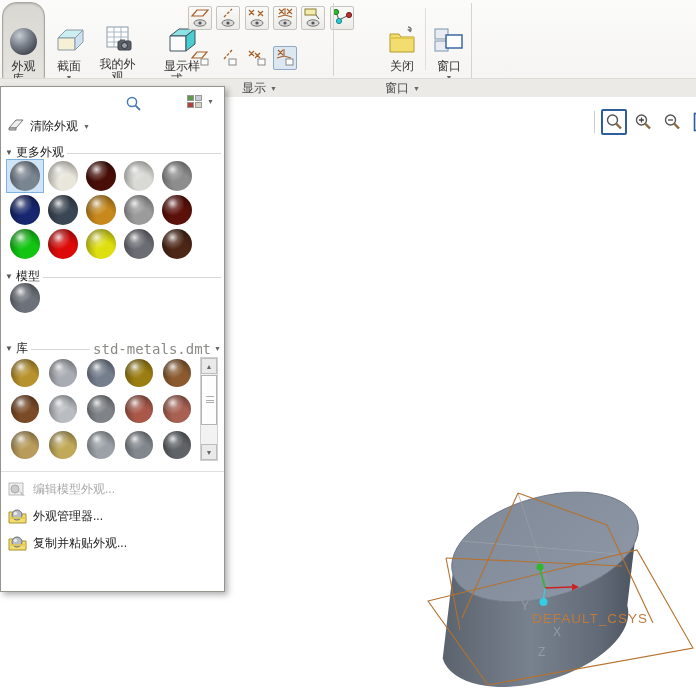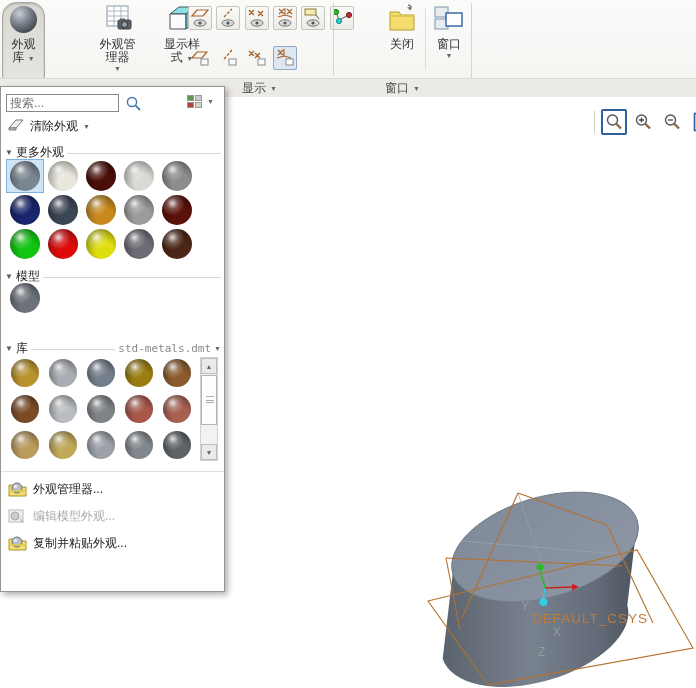--- a/index.html
+++ b/index.html
@@ -11,21 +11,21 @@
   .ribbon { position:absolute; left:0; top:0; width:696px; height:97px;
             background:linear-gradient(#fbfbfa,#f4f3f0); border-bottom:1px solid #c9c7c2; }
   .group-strip { position:absolute; left:0; top:78px; width:696px; height:19px;
                  background:#eceae6; border-top:1px solid #dddbd6; }
   .group-label { position:absolute; top:2px; height:15px; color:#4a4a4a; font-size:12px;
                  display:flex; align-items:center; gap:4px; justify-content:center; }
   .vsep { position:absolute; width:1px; background:#d6d4ce; }
   .caret { font-size:7px; color:#666; line-height:1; }
 
   .bigbtn { position:absolute; top:2px; height:88px; display:flex; flex-direction:column;
-            align-items:center; padding-top:0; border:1px solid transparent; border-radius:14px; }
+            align-items:center; padding-top:22px; border:1px solid transparent; border-radius:14px; }
   .bigbtn .blabel { text-align:center; line-height:13px; margin-top:3px; color:#333; }
   .bigbtn .caret { margin-top:1px; }
   .bigbtn.active { background:linear-gradient(#d9d7d2,#e8e6e1); border-color:#a9a7a1;
                    box-shadow:inset 0 1px 2px rgba(0,0,0,.18); }
   .bicon { width:34px; height:32px; display:flex; align-items:center; justify-content:center; }
 
   .ball { border-radius:50%; }
   .sphere-ico { width:27px; height:27px; border-radius:50%;
       background:radial-gradient(circle at 35% 28%, #c8cdd4 0%, #7c828c 40%, #373c44 85%); }
 
@@ -47,21 +47,21 @@
   .viewmode { position:absolute; left:186px; top:8px; width:15px; height:13px;
               display:grid; grid-template-columns:7px 7px; grid-template-rows:6px 6px; gap:1px; }
   .viewmode span { border:1px solid #999; }
   .vm-caret { position:absolute; left:206px; top:11px; }
 
   .clear-row { position:absolute; left:6px; top:29px; height:20px; display:flex;
                align-items:center; gap:5px; }
   .sec-hdr { position:absolute; left:4px; display:flex; align-items:center; width:216px; gap:3px; }
   .sec-hdr .hline { flex:1; border-top:1px solid #d9d7d3; margin-top:2px; }
   .sec-caret { font-size:8px; color:#555; }
-  .libfile { color:#8a8a86; font-family:"DejaVu Sans Mono",monospace; font-size:11px; }
+  .libfile { color:#8a8a86; font-family:"DejaVu Sans Mono",monospace; font-size:14px; }
 
   .grid { position:absolute; left:5px; width:194px; display:flex; flex-wrap:wrap; }
   .swatch { width:38px; height:34px; display:flex; align-items:center; justify-content:center;
             border:1px solid transparent; }
   .swatch.selected { background:#cfe5f7; border-color:#7fb2de; }
   .swatch .ball { width:30px; height:30px; }
   .grid.lib .swatch { height:36px; }
   .grid.lib .ball { width:28px; height:28px; }
 
   .scrollbar { position:absolute; left:199px; top:270px; width:18px; height:104px;
@@ -98,32 +98,43 @@
 
     <div class="bigbtn active" style="left:2px;width:43px;">
       <div class="bicon">
           <div class="sphere-ico"></div>
         </div>
       <div class="blabel"><span>外观</span><br>
         <span>库</span>
         <span class="caret">▼</span></div>
     </div>
 
+    <div class="bigbtn" style="left:47px;width:44px;">
+      <div class="bicon">
+        <svg width="34" height="30" viewBox="0 0 34 30">
+          <path d="M6 12 L14 4 L31 4 L23 12 Z" fill="#cdeef0" stroke="#8a9aa8" stroke-width="1"></path>
+          <path d="M6 12 L23 12 L23 24 L6 24 Z" fill="#f6f1d4" stroke="#8a9aa8" stroke-width="1"></path>
+          <path d="M23 12 L31 4 L31 16 L23 24 Z" fill="#cfe1f1" stroke="#8a9aa8" stroke-width="1"></path>
+        </svg>
+      </div>
+      <div class="blabel"><span>截面</span></div>
+      <span class="caret">▼</span>
+    </div>
 
     <div class="bigbtn" style="left:93px;width:49px;">
       <div class="bicon">
         <svg width="34" height="30" viewBox="0 0 34 30">
           <rect x="6" y="2" width="21" height="20" fill="#fff" stroke="#8a9aa8"></rect>
           <path d="M6 7 H27 M6 12 H27 M6 17 H27 M13 2 V22 M20 2 V22" stroke="#aab6c0" stroke-width="1" fill="none"></path>
           <rect x="17" y="16" width="13" height="9" rx="1.5" fill="#5a5f66" stroke="#3c4046"></rect>
           <circle cx="23.5" cy="20.5" r="3" fill="#9aa0a8" stroke="#2e3238"></circle>
           <rect x="19" y="14.5" width="5" height="2.5" fill="#5a5f66"></rect>
         </svg>
       </div>
-      <div class="blabel"><span>外观管理器</span></div>
+      <div class="blabel"><span>我的外观</span></div>
       <span class="caret">▼</span>
     </div>
 
     <div class="bigbtn" style="left:159px;width:46px;">
       <div class="bicon">
         <svg width="34" height="30" viewBox="0 0 34 30">
           <path d="M5 10 L14 3 L30 3 L21 10 Z" fill="#8fe2e4" stroke="#41525e"></path>
           <path d="M5 10 L21 10 L21 25 L5 25 Z" fill="#fbfbfb" stroke="#41525e"></path>
           <path d="M21 10 L30 3 L30 18 L21 25 Z" fill="#49cdd1" stroke="#41525e"></path>
         </svg>
@@ -245,21 +256,20 @@
       </div>
       <div class="group-label" style="left:334px;width:137px;">
         <span>窗口</span>
         <span class="caret">▼</span>
       </div>
     </div>
   </div>
 
   <div class="panel">
 
-    <input class="search-input" type="text" placeholder="搜索..." style="">
     <span class="mag">
       <svg width="17" height="17" viewBox="0 0 17 17">
         <circle cx="7" cy="7" r="4.6" fill="none" stroke="#4a7ab5" stroke-width="1.5"></circle>
         <path d="M10.4 10.4 L15 15" stroke="#4a7ab5" stroke-width="1.8"></path>
       </svg></span>
     <span class="viewmode">
       <span style="background:#5a9a4a"></span>
         <span style="background:#c9ccd4"></span>
       <span style="background:#b04038"></span>
         <span style="background:#d8d4c4"></span>
@@ -401,38 +411,38 @@
         </span>
       <span class="sb-thumb">
           <span class="sb-grip"></span>
         </span>
       <span class="sb-btn" style="bottom:0;">
           <span>▼</span>
         </span>
     </div>
 
     <div class="menu" style="border-top:1px solid #e0e0e0;padding-top:4px;">
+      <div class="mi disabled">
+        <span class="mico">
+          <svg width="19" height="17" viewBox="0 0 19 17">
+            <rect x="1" y="2" width="14" height="12" fill="#eee" stroke="#bbb"></rect>
+            <circle cx="7" cy="8" r="4" fill="#ccc" stroke="#aaa"></circle>
+            <path d="M11 9 L17 15 L13.5 14 Z" fill="#bbb"></path>
+          </svg></span>
+        <span>编辑模型外观...</span>
+      </div>
       <div class="mi">
         <span class="mico">
           <svg width="19" height="17" viewBox="0 0 19 17">
             <path d="M1 4 L7 4 L8.5 6 L18 6 L18 15 L1 15 Z" fill="#f2dd6e" stroke="#a8922e"></path>
             <circle cx="9" cy="7" r="5" fill="#b9bec6" stroke="#6b7078"></circle>
             <circle cx="7.4" cy="5.4" r="1.7" fill="#e8eaee"></circle>
             <path d="M1 10 L18 10" stroke="#e2c94e" stroke-width="1.6"></path>
           </svg></span>
         <span>外观管理器...</span>
-      </div>
-      <div class="mi disabled">
-        <span class="mico">
-          <svg width="19" height="17" viewBox="0 0 19 17">
-            <rect x="1" y="2" width="14" height="12" fill="#eee" stroke="#bbb"></rect>
-            <circle cx="7" cy="8" r="4" fill="#ccc" stroke="#aaa"></circle>
-            <path d="M11 9 L17 15 L13.5 14 Z" fill="#bbb"></path>
-          </svg></span>
-        <span>编辑模型外观...</span>
       </div>
       <div class="mi">
         <span class="mico">
           <svg width="19" height="17" viewBox="0 0 19 17">
             <path d="M1 4 L7 4 L8.5 6 L18 6 L18 15 L1 15 Z" fill="#f2dd6e" stroke="#a8922e"></path>
             <circle cx="9" cy="7" r="5" fill="#b9bec6" stroke="#6b7078"></circle>
             <circle cx="7.4" cy="5.4" r="1.7" fill="#e8eaee"></circle>
             <path d="M1 10 L18 10" stroke="#e2c94e" stroke-width="1.6"></path>
           </svg></span>
         <span>复制并粘贴外观...</span>

